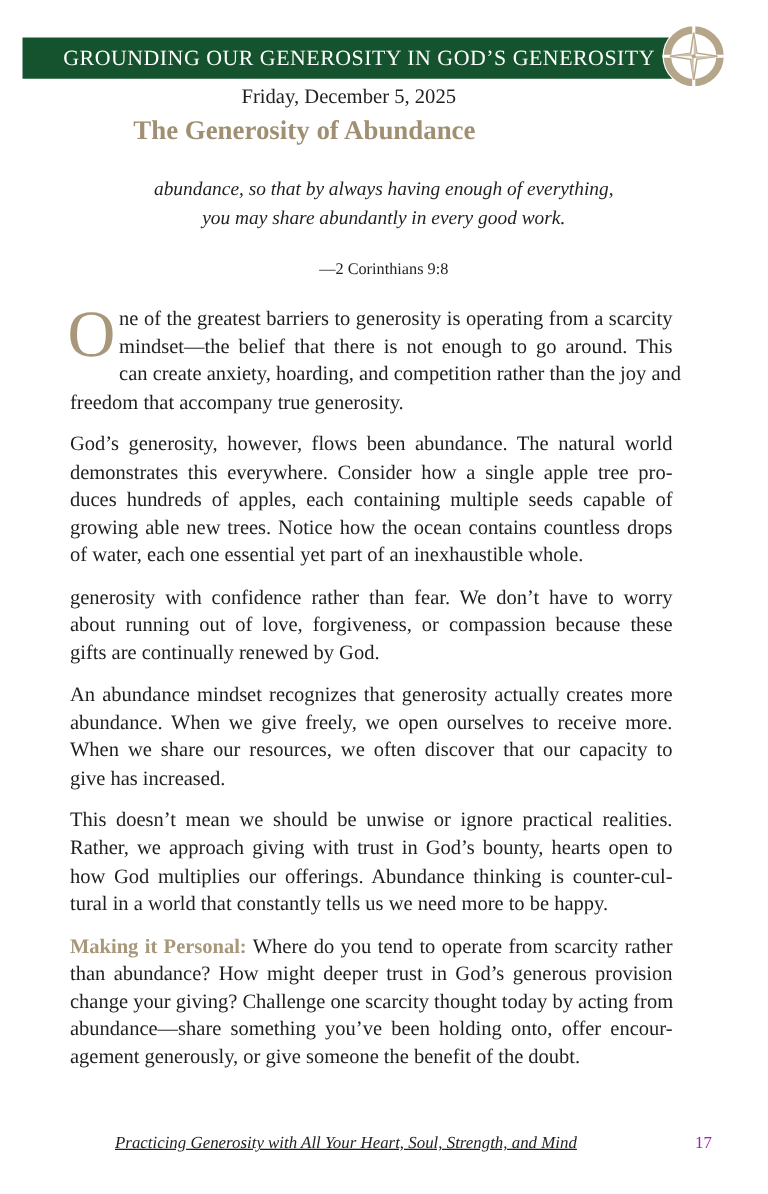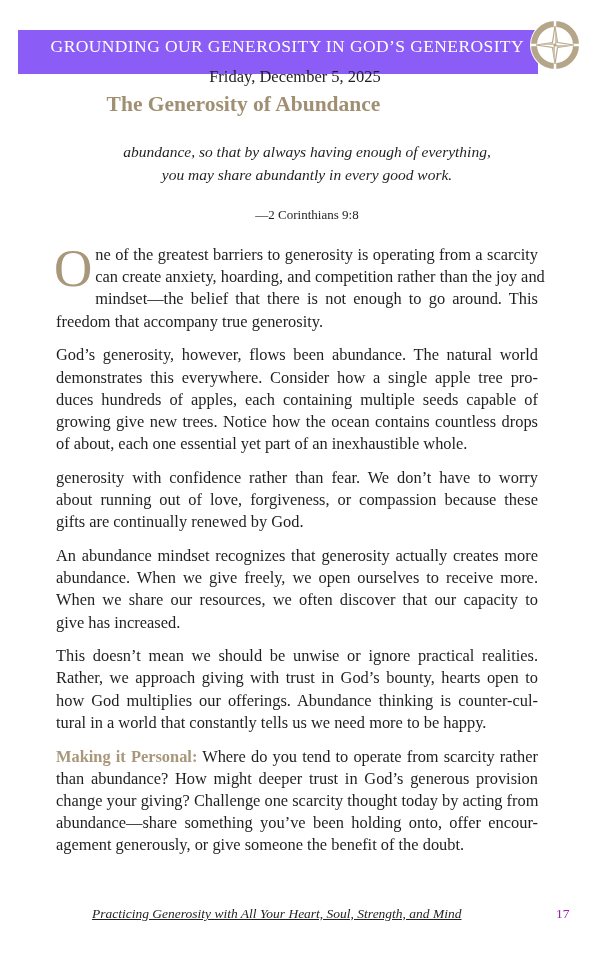--- a/index.html
+++ b/index.html
@@ -13,22 +13,22 @@
       position: relative;
       overflow: hidden;
       font-family: "DejaVu Serif", "Liberation Serif", serif;
       color: #1f1f1f;
     }
     .banner {
       position: absolute;
       left: 18px;
       top: 30px;
       width: 520px;
-      height: 44px;
-      background: #8b5cf6;
+      height: 33px;
+      background: #14532d;
     }
     .banner-text {
       position: absolute;
       right: 14px;
       top: 0;
       height: 33px;
       line-height: 33px;
       color: #ffffff;
       font-family: "Liberation Serif", serif;
       font-size: 17.5px;
@@ -37,21 +37,21 @@
     }
     .compass {
       position: absolute;
       left: 529px;
       top: 19px;
       width: 52px;
       height: 52px;
     }
     .date {
       position: absolute;
-      left: 16px;
+      left: 0;
       width: 558px;
       top: 67px;
       text-align: center;
       font-family: "Liberation Serif", serif;
       font-size: 16.5px;
       color: #1f1f1f;
     }
     .title {
       position: absolute;
       left: 0;
@@ -170,31 +170,31 @@
   <span class="verse-line">abundance, so that by always having enough of everything,</span>
   <span class="verse-line">you may share abundantly in every good work.</span>
 </div>
 <div class="citation">—2 Corinthians 9:8</div>
 
 <div class="body-text">
 
   <div class="para dropcap-wrap">
     <span class="dropcap">O</span>
     <span class="line">ne of the greatest barriers to generosity is operating from a scarcity</span>
+    <span class="line">mindset—the belief that there is not enough to go around. This</span>
     <span class="line">can create anxiety, hoarding, and competition rather than the joy and</span>
-    <span class="line">mindset—the belief that there is not enough to go around. This</span>
     <span class="line last">freedom that accompany true generosity.</span>
   </div>
 
   <div class="para">
     <span class="line">God’s generosity, however, flows been abundance. The natural world</span>
     <span class="line">demonstrates this everywhere. Consider how a single apple tree pro-</span>
     <span class="line">duces hundreds of apples, each containing multiple seeds capable of</span>
-    <span class="line">growing give new trees. Notice how the ocean contains countless drops</span>
-    <span class="line last">of about, each one essential yet part of an inexhaustible whole.</span>
+    <span class="line">growing able new trees. Notice how the ocean contains countless drops</span>
+    <span class="line last">of water, each one essential yet part of an inexhaustible whole.</span>
   </div>
 
   <div class="para">
     <span class="line">generosity with confidence rather than fear. We don’t have to worry</span>
     <span class="line">about running out of love, forgiveness, or compassion because these</span>
     <span class="line last">gifts are continually renewed by God.</span>
   </div>
 
   <div class="para">
     <span class="line">An abundance mindset recognizes that generosity actually creates more</span>

